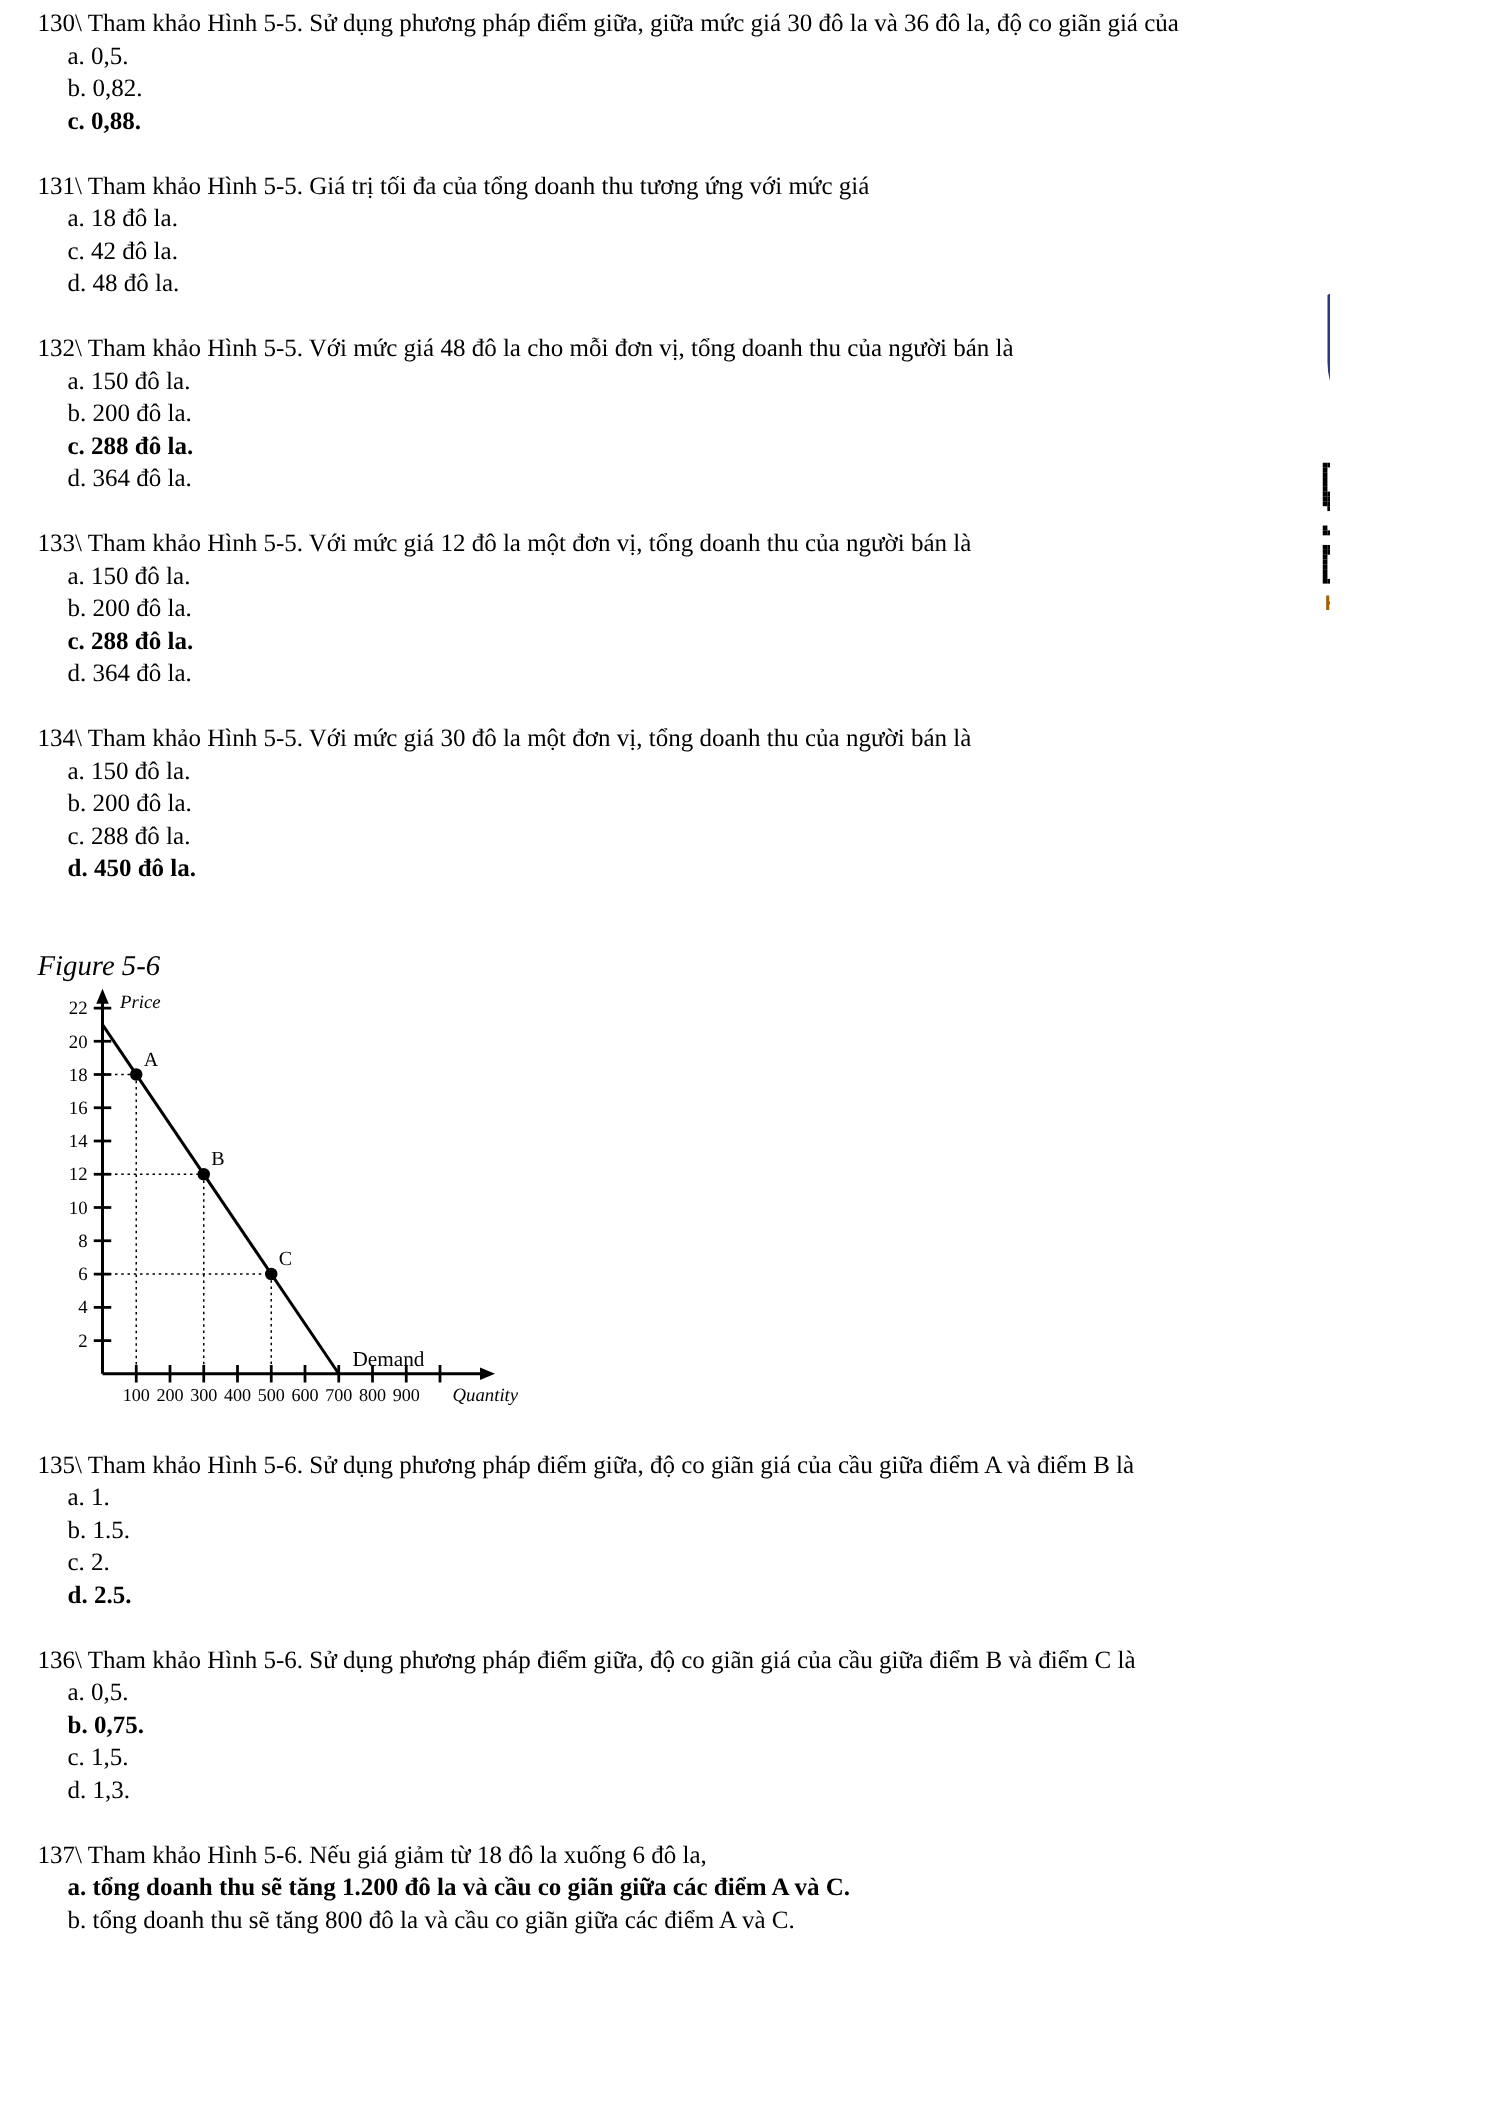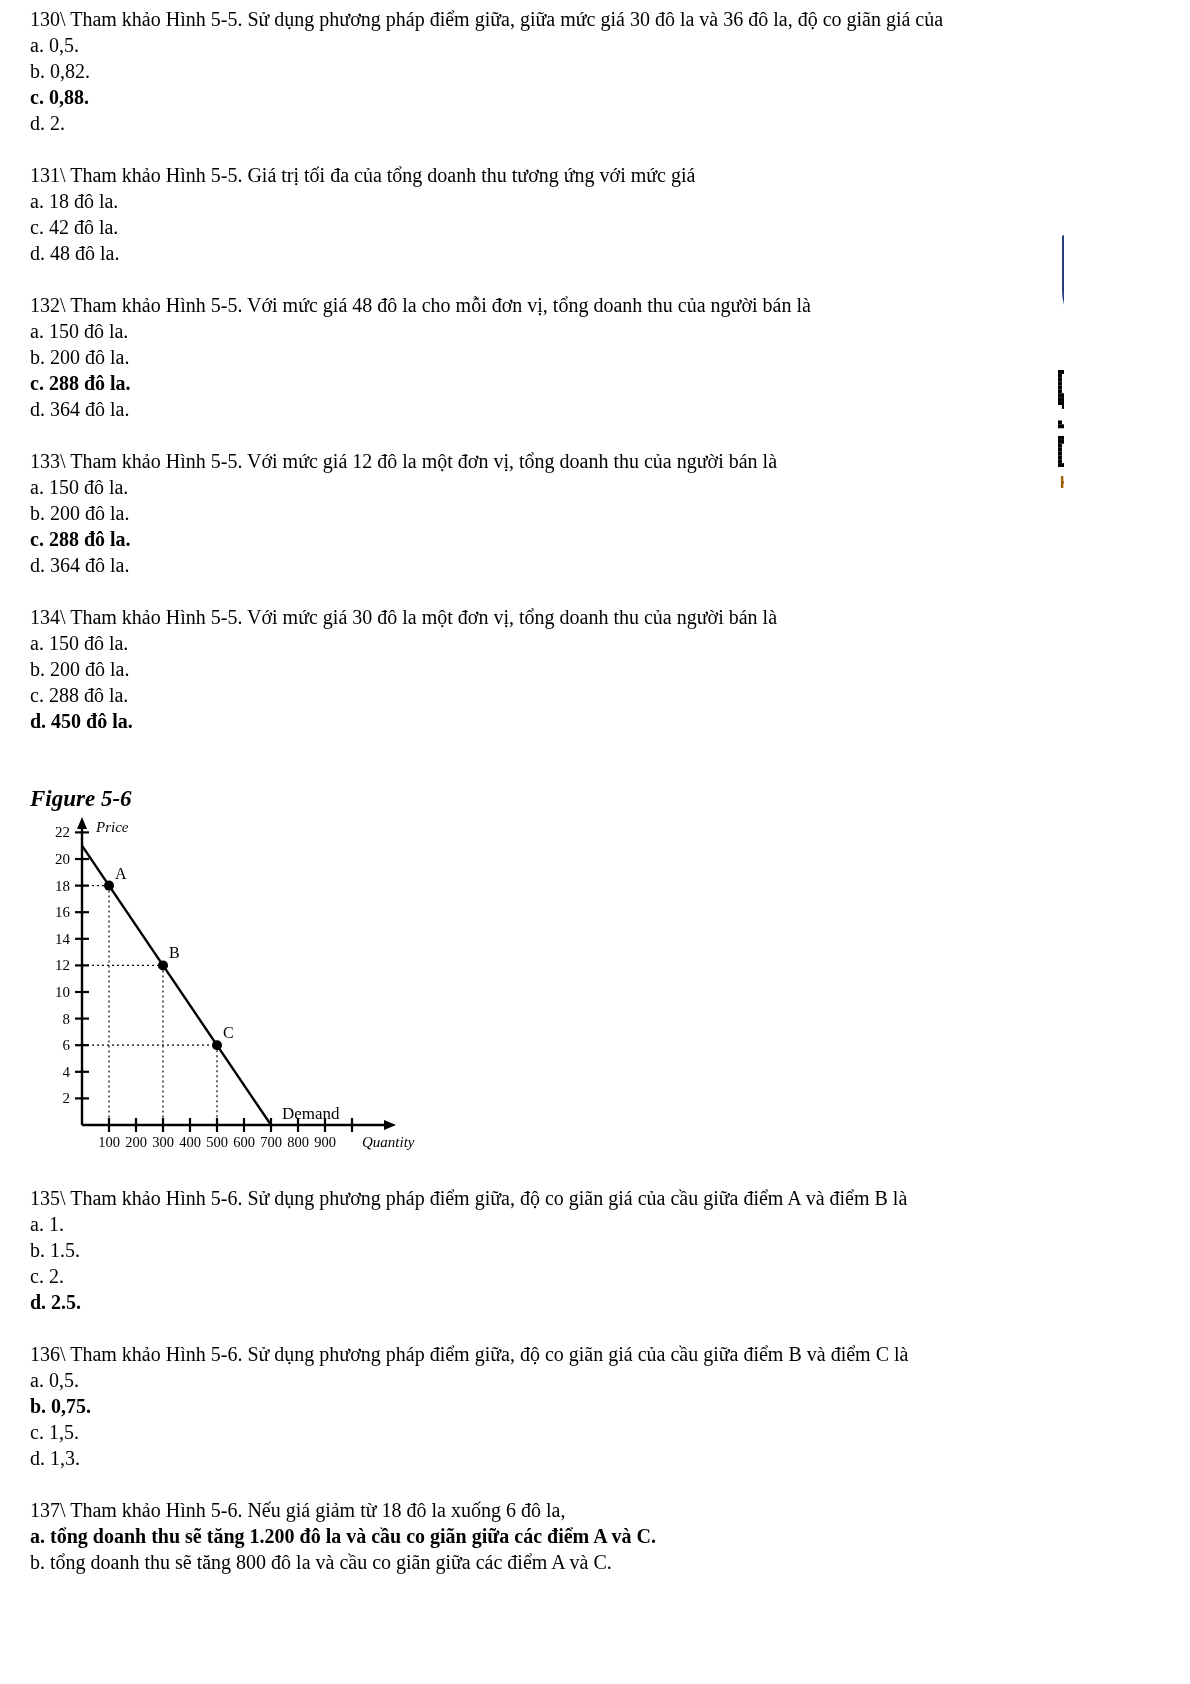--- a/index.html
+++ b/index.html
@@ -1,23 +1,23 @@
 <!DOCTYPE html>
 <html><head>
 <meta charset="utf-8">
 <style>
   html,body{margin:0;padding:0;background:#fff;}
   .page{position:relative;width:1020px;height:1684px;background:#ffffff;
         font-family:"Liberation Serif",serif;color:#000;overflow:hidden;padding-left:44px;}
   .content{position:absolute;left:30px;top:6px;width:1075px;}
   .question{margin:0 0 26px 0;font-size:20px;line-height:26px;}
   .stem{white-space:normal;}
-  .option{font-size:20px;line-height:26px;}
+  .option{font-size:20px;line-height:26px;margin-left:24px;}
   .option.correct{font-weight:bold;}
-  .figure-title{font-size:23px;font-weight:bold;font-style:italic;line-height:30px;margin:50px 0 2px 0;}
+  .figure-title{font-size:23px;font-weight:normal;font-style:italic;line-height:30px;margin:50px 0 2px 0;}
   #chart-svg{display:block;margin-left:10px;margin-bottom:24px;}
   #chart-svg text{font-family:"Liberation Serif",serif;fill:#000;}
   #chart-svg text.it{font-style:italic;}
   .sidebar{position:absolute;left:1053px;top:224px;width:106px;text-align:center;}
   .sidebar svg{display:block;margin:0 auto;}
   #qr-svg{margin-top:6px;}
   .caption{font-family:"Liberation Sans",sans-serif;font-weight:bold;font-size:17px;
            line-height:20px;color:#a16207;margin-top:0;}
   .caption.first{margin-top:6px;}
   #logo-svg text{font-family:"Liberation Sans",sans-serif;font-weight:bold;fill:#fff;}
@@ -27,21 +27,20 @@
 
 <div class="page">
 
   <div class="content">
     <div id="qtop">
         <div class="question">
           <div class="stem">130\ Tham khảo Hình 5-5. Sử dụng phương pháp điểm giữa, giữa mức giá 30 đô la và 36 đô la, độ co giãn giá của</div>
           <div class="option">a. 0,5.</div>
           <div class="option">b. 0,82.</div>
           <div class="option correct">c. 0,88.</div>
-          <div class="option">d. 2.</div>
         </div>
         <div class="question">
           <div class="stem">131\ Tham khảo Hình 5-5. Giá trị tối đa của tổng doanh thu tương ứng với mức giá</div>
           <div class="option">a. 18 đô la.</div>
           <div class="option">c. 42 đô la.</div>
           <div class="option">d. 48 đô la.</div>
         </div>
         <div class="question">
           <div class="stem">132\ Tham khảo Hình 5-5. Với mức giá 48 đô la cho mỗi đơn vị, tổng doanh thu của người bán là</div>
           <div class="option">a. 150 đô la.</div>

